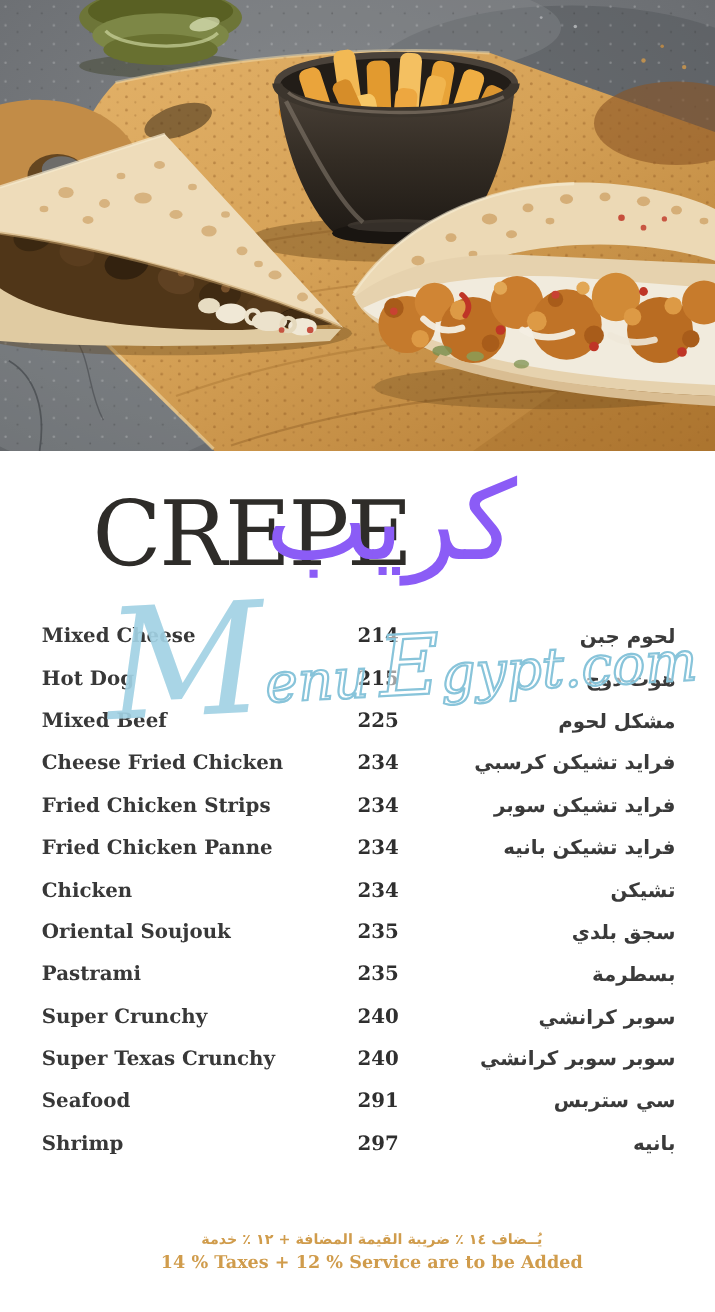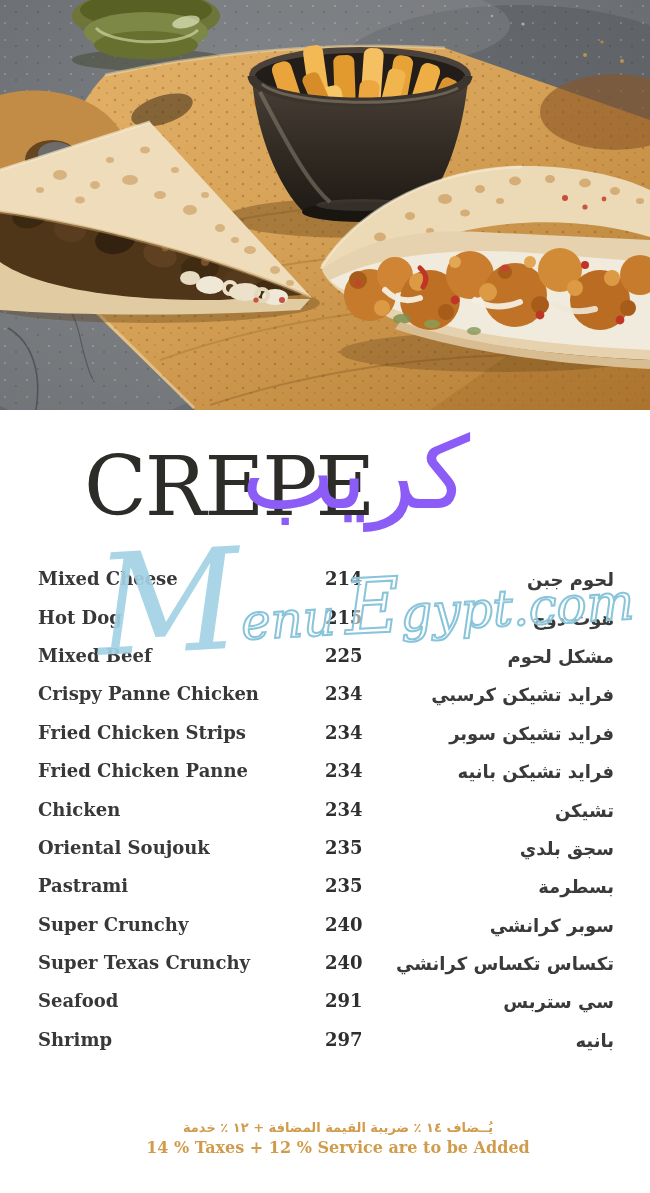--- a/index.html
+++ b/index.html
@@ -328,21 +328,21 @@
       <span class="en">Hot Dog</span>
       <span class="price">215</span>
       <span class="ar">هوت دوج</span>
     </div>
       <div class="menu-row">
       <span class="en">Mixed Beef</span>
       <span class="price">225</span>
       <span class="ar">مشكل لحوم</span>
     </div>
       <div class="menu-row">
-      <span class="en">Crispy Panne Chicken</span>
+      <span class="en">Cheese Fried Chicken</span>
       <span class="price">234</span>
       <span class="ar">فرايد تشيكن كرسبي</span>
     </div>
       <div class="menu-row">
       <span class="en">Fried Chicken Strips</span>
       <span class="price">234</span>
       <span class="ar">فرايد تشيكن سوبر</span>
     </div>
       <div class="menu-row">
       <span class="en">Fried Chicken Panne</span>
@@ -365,21 +365,21 @@
       <span class="ar">بسطرمة</span>
     </div>
       <div class="menu-row">
       <span class="en">Super Crunchy</span>
       <span class="price">240</span>
       <span class="ar">سوبر كرانشي</span>
     </div>
       <div class="menu-row">
       <span class="en">Super Texas Crunchy</span>
       <span class="price">240</span>
-      <span class="ar">تكساس تكساس كرانشي</span>
+      <span class="ar">سوبر سوبر كرانشي</span>
     </div>
       <div class="menu-row">
       <span class="en">Seafood</span>
       <span class="price">291</span>
       <span class="ar">سي ستربس</span>
     </div>
       <div class="menu-row">
       <span class="en">Shrimp</span>
       <span class="price">297</span>
       <span class="ar">بانيه</span>

